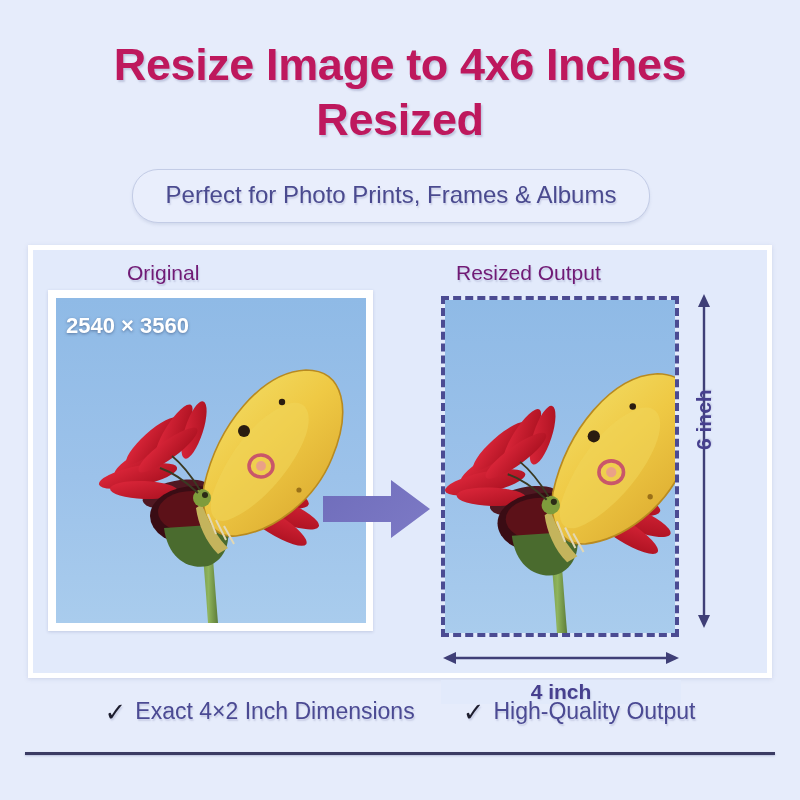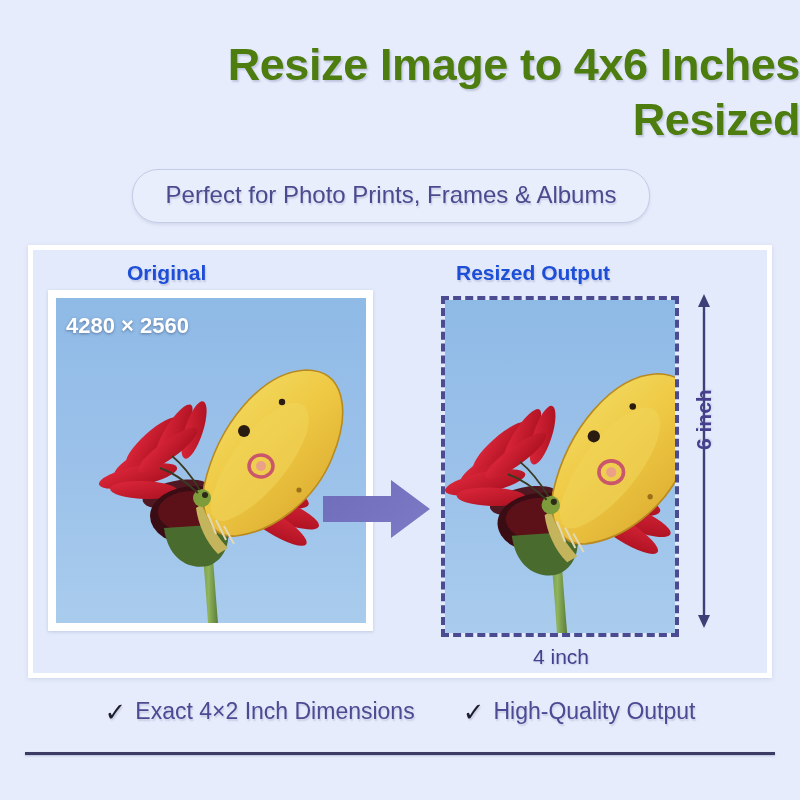--- a/index.html
+++ b/index.html
@@ -16,25 +16,25 @@
     font-family: "Liberation Sans", sans-serif;
     position: relative;
   }
 
   
   #hero-title {
     position: absolute;
     top: 38px;
     left: 0;
     width: 800px;
-    text-align: right;
+    text-align: center;
     font-size: 45px;
     line-height: 1.22;
     font-weight: bold;
-    color: #4d7c0f;
+    color: #be185d;
     letter-spacing: -0.4px;
     text-shadow: 1.5px 2px 2px rgba(120,125,170,0.35);
   }
 
   #subtitle-pill-wrap {
     position: absolute;
     top: 169px;
     left: 0;
     width: 782px;
     display: flex;
@@ -60,22 +60,22 @@
     width: 744px;
     height: 433px;
     background: #e2eafb;
     border: 5px solid #ffffff;
     box-shadow: 0 1px 4px rgba(130,140,185,0.25);
   }
 
   .panel-label {
     position: absolute;
     font-size: 21px;
-    font-weight: bold;
-    color: #1d4ed8;
+    font-weight: normal;
+    color: #701a75;
     text-shadow: 1px 1.5px 1.5px rgba(125,130,175,0.3);
     white-space: nowrap;
   }
 
   #original-label { left: 127px; top: 261px; }
   #resized-label  { left: 456px; top: 261px; }
 
   
   #original-frame {
     position: absolute;
@@ -165,25 +165,25 @@
     position: absolute;
     left: 441px;
     top: 643px;
     width: 240px;
     height: 30px;
   }
 
   #width-label {
     position: absolute;
     left: 441px;
-    top: 645px;
+    top: 680px;
     width: 240px;
     text-align: center;
     font-size: 21px;
-    font-weight: normal;
+    font-weight: bold;
     color: #463f8e;
     background: #e2eafb;
     padding: 0 6px;
     white-space: nowrap;
     text-shadow: 1px 1px 1.5px rgba(125,130,175,0.25);
   }
   #width-label-inner { background: #e2eafb; padding: 0 8px; }
 
   
   #features-row {
@@ -319,21 +319,21 @@
     <path d="M144 192 C 134 176, 126 166, 116 158" stroke="#3a3a22" stroke-width="1.8" fill="none"></path>
 
     <g stroke="#e2d8b4" stroke-width="2" fill="none">
       <path d="M152 216 L 160 236"></path>
       <path d="M160 222 L 170 242"></path>
       <path d="M168 228 L 178 246"></path>
     </g>
   </svg>
 </div>
 
-<div id="dimension-badge">4280 × 2560</div>
+<div id="dimension-badge">2540 × 3560</div>
 
 <div id="resized-box">
   <div id="resized-photo">
     <svg class="photo-svg" viewBox="30 0 250 325" preserveAspectRatio="xMidYMid slice">
       <defs>
         <linearGradient id="skyGradB" x1="0" y1="0" x2="0" y2="1">
           <stop offset="0%" stop-color="#8fbae6"></stop>
           <stop offset="55%" stop-color="#9cc2ea"></stop>
           <stop offset="100%" stop-color="#a9cced"></stop>
         </linearGradient>

